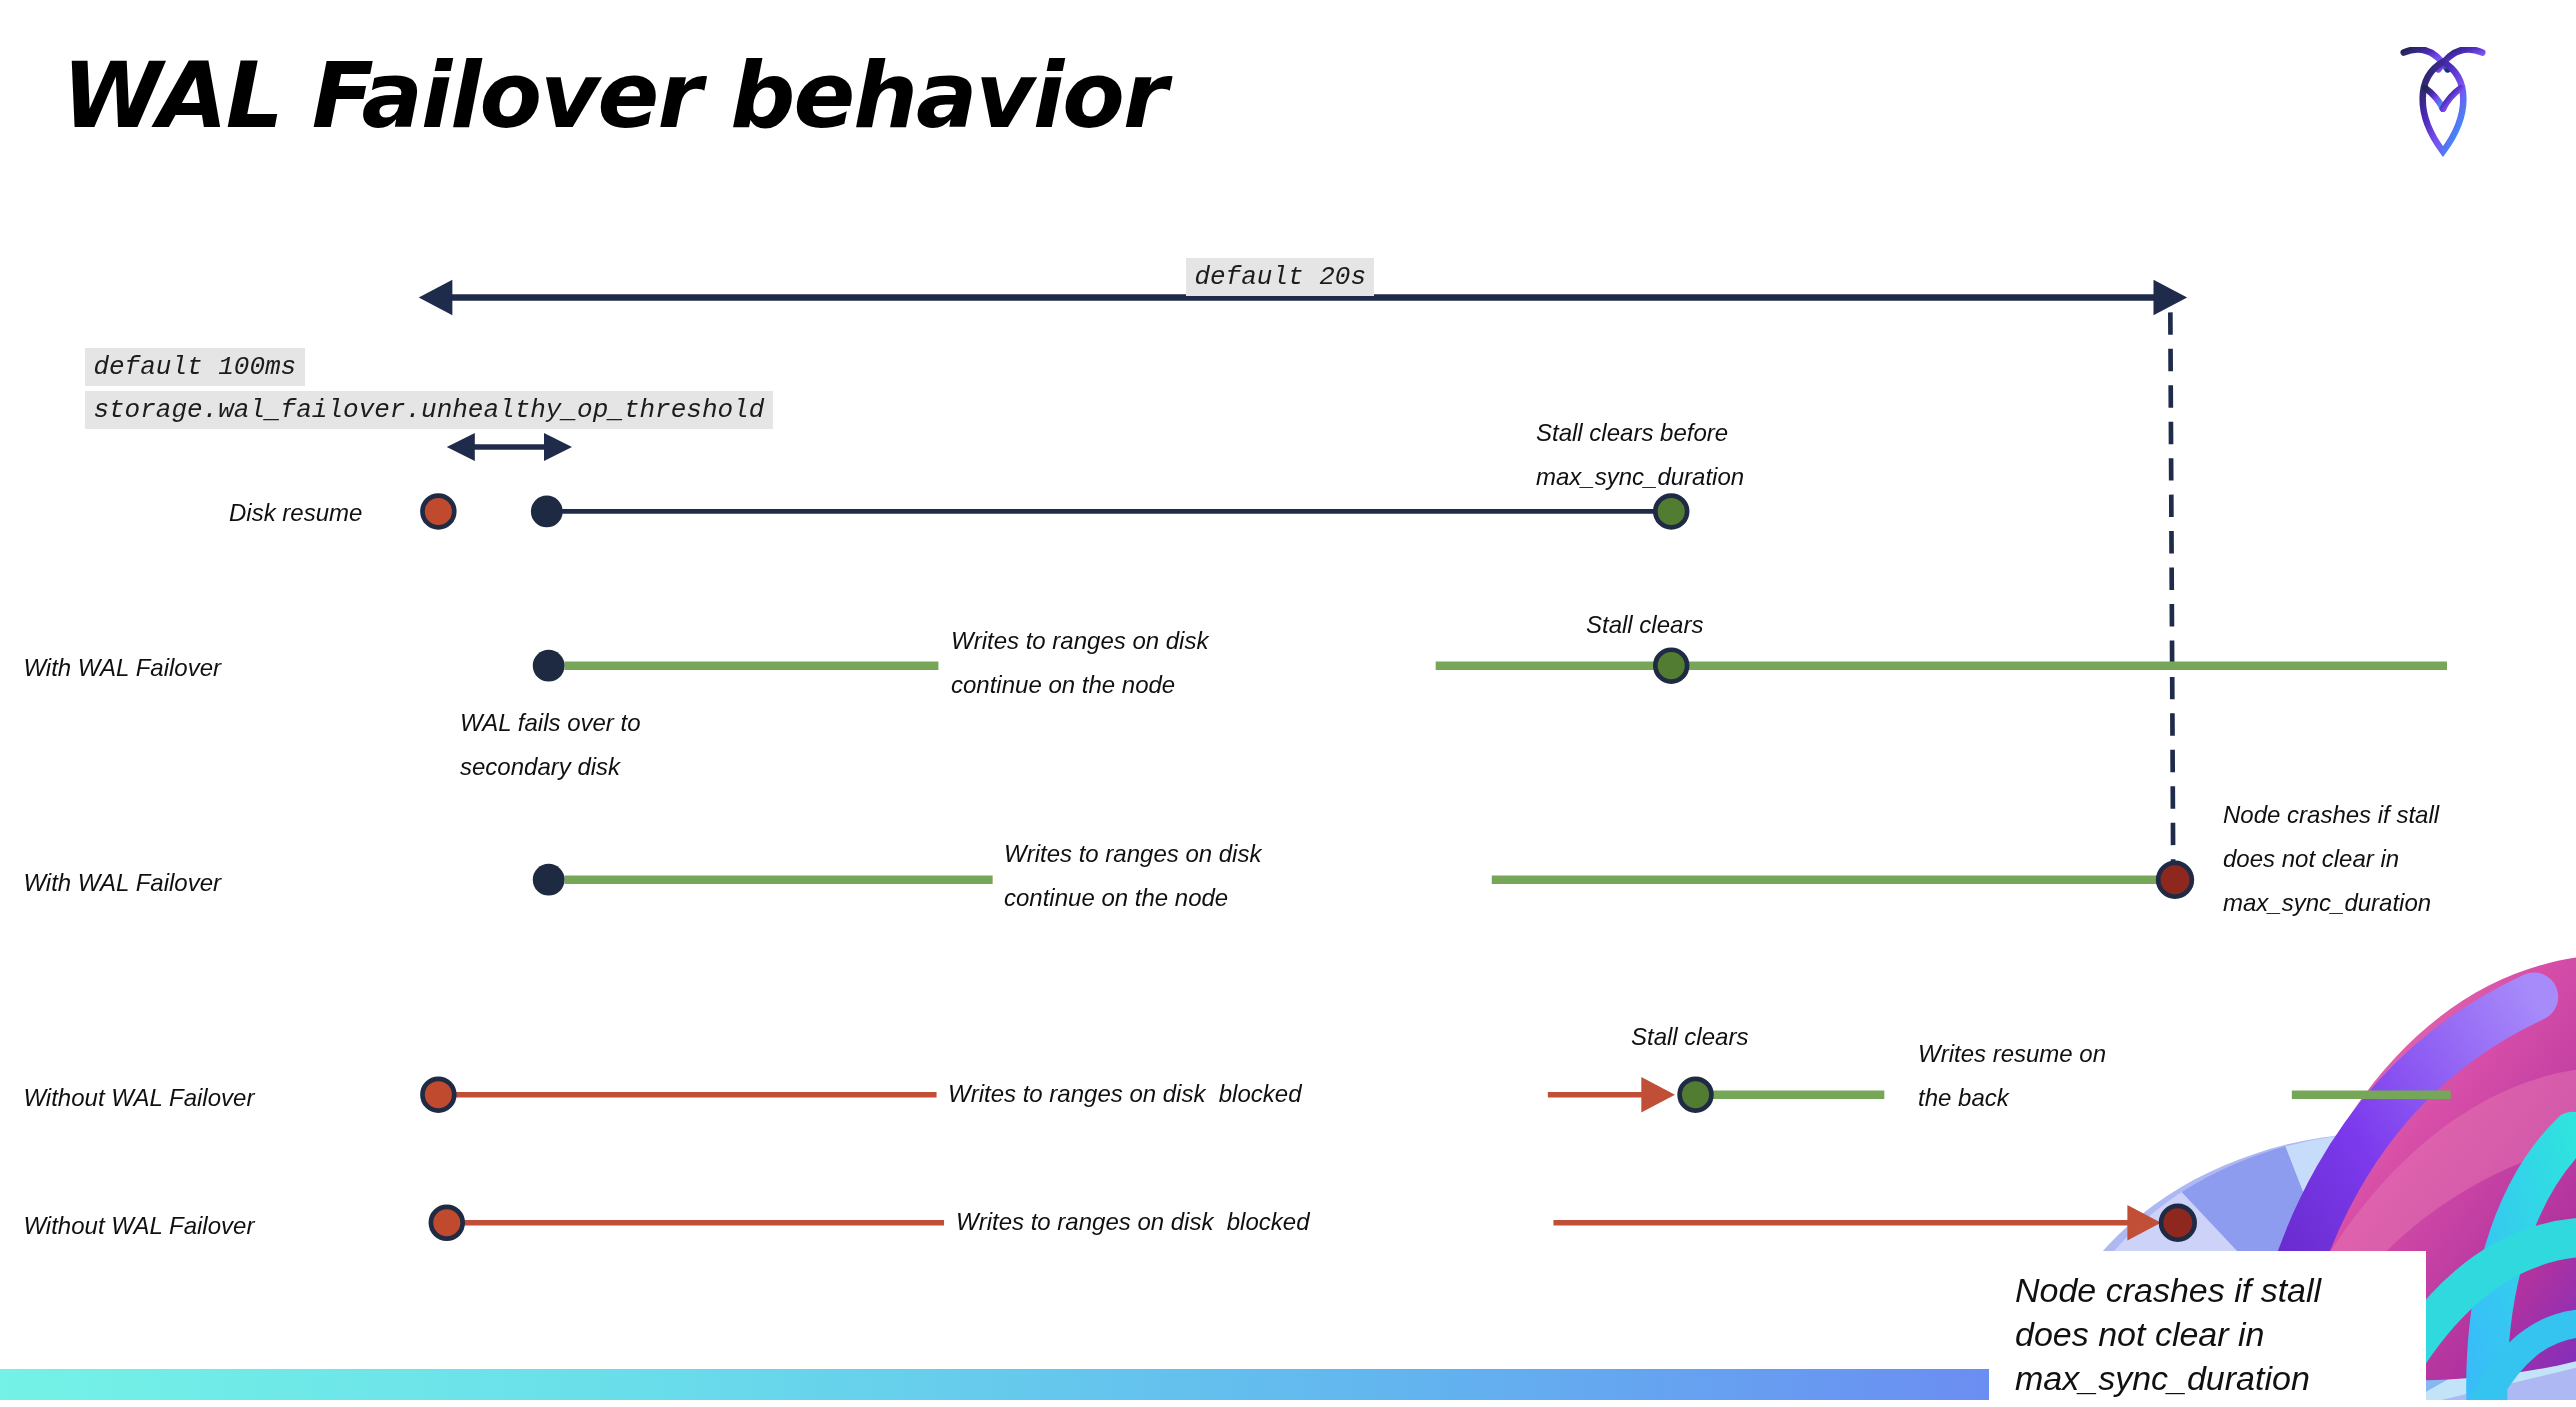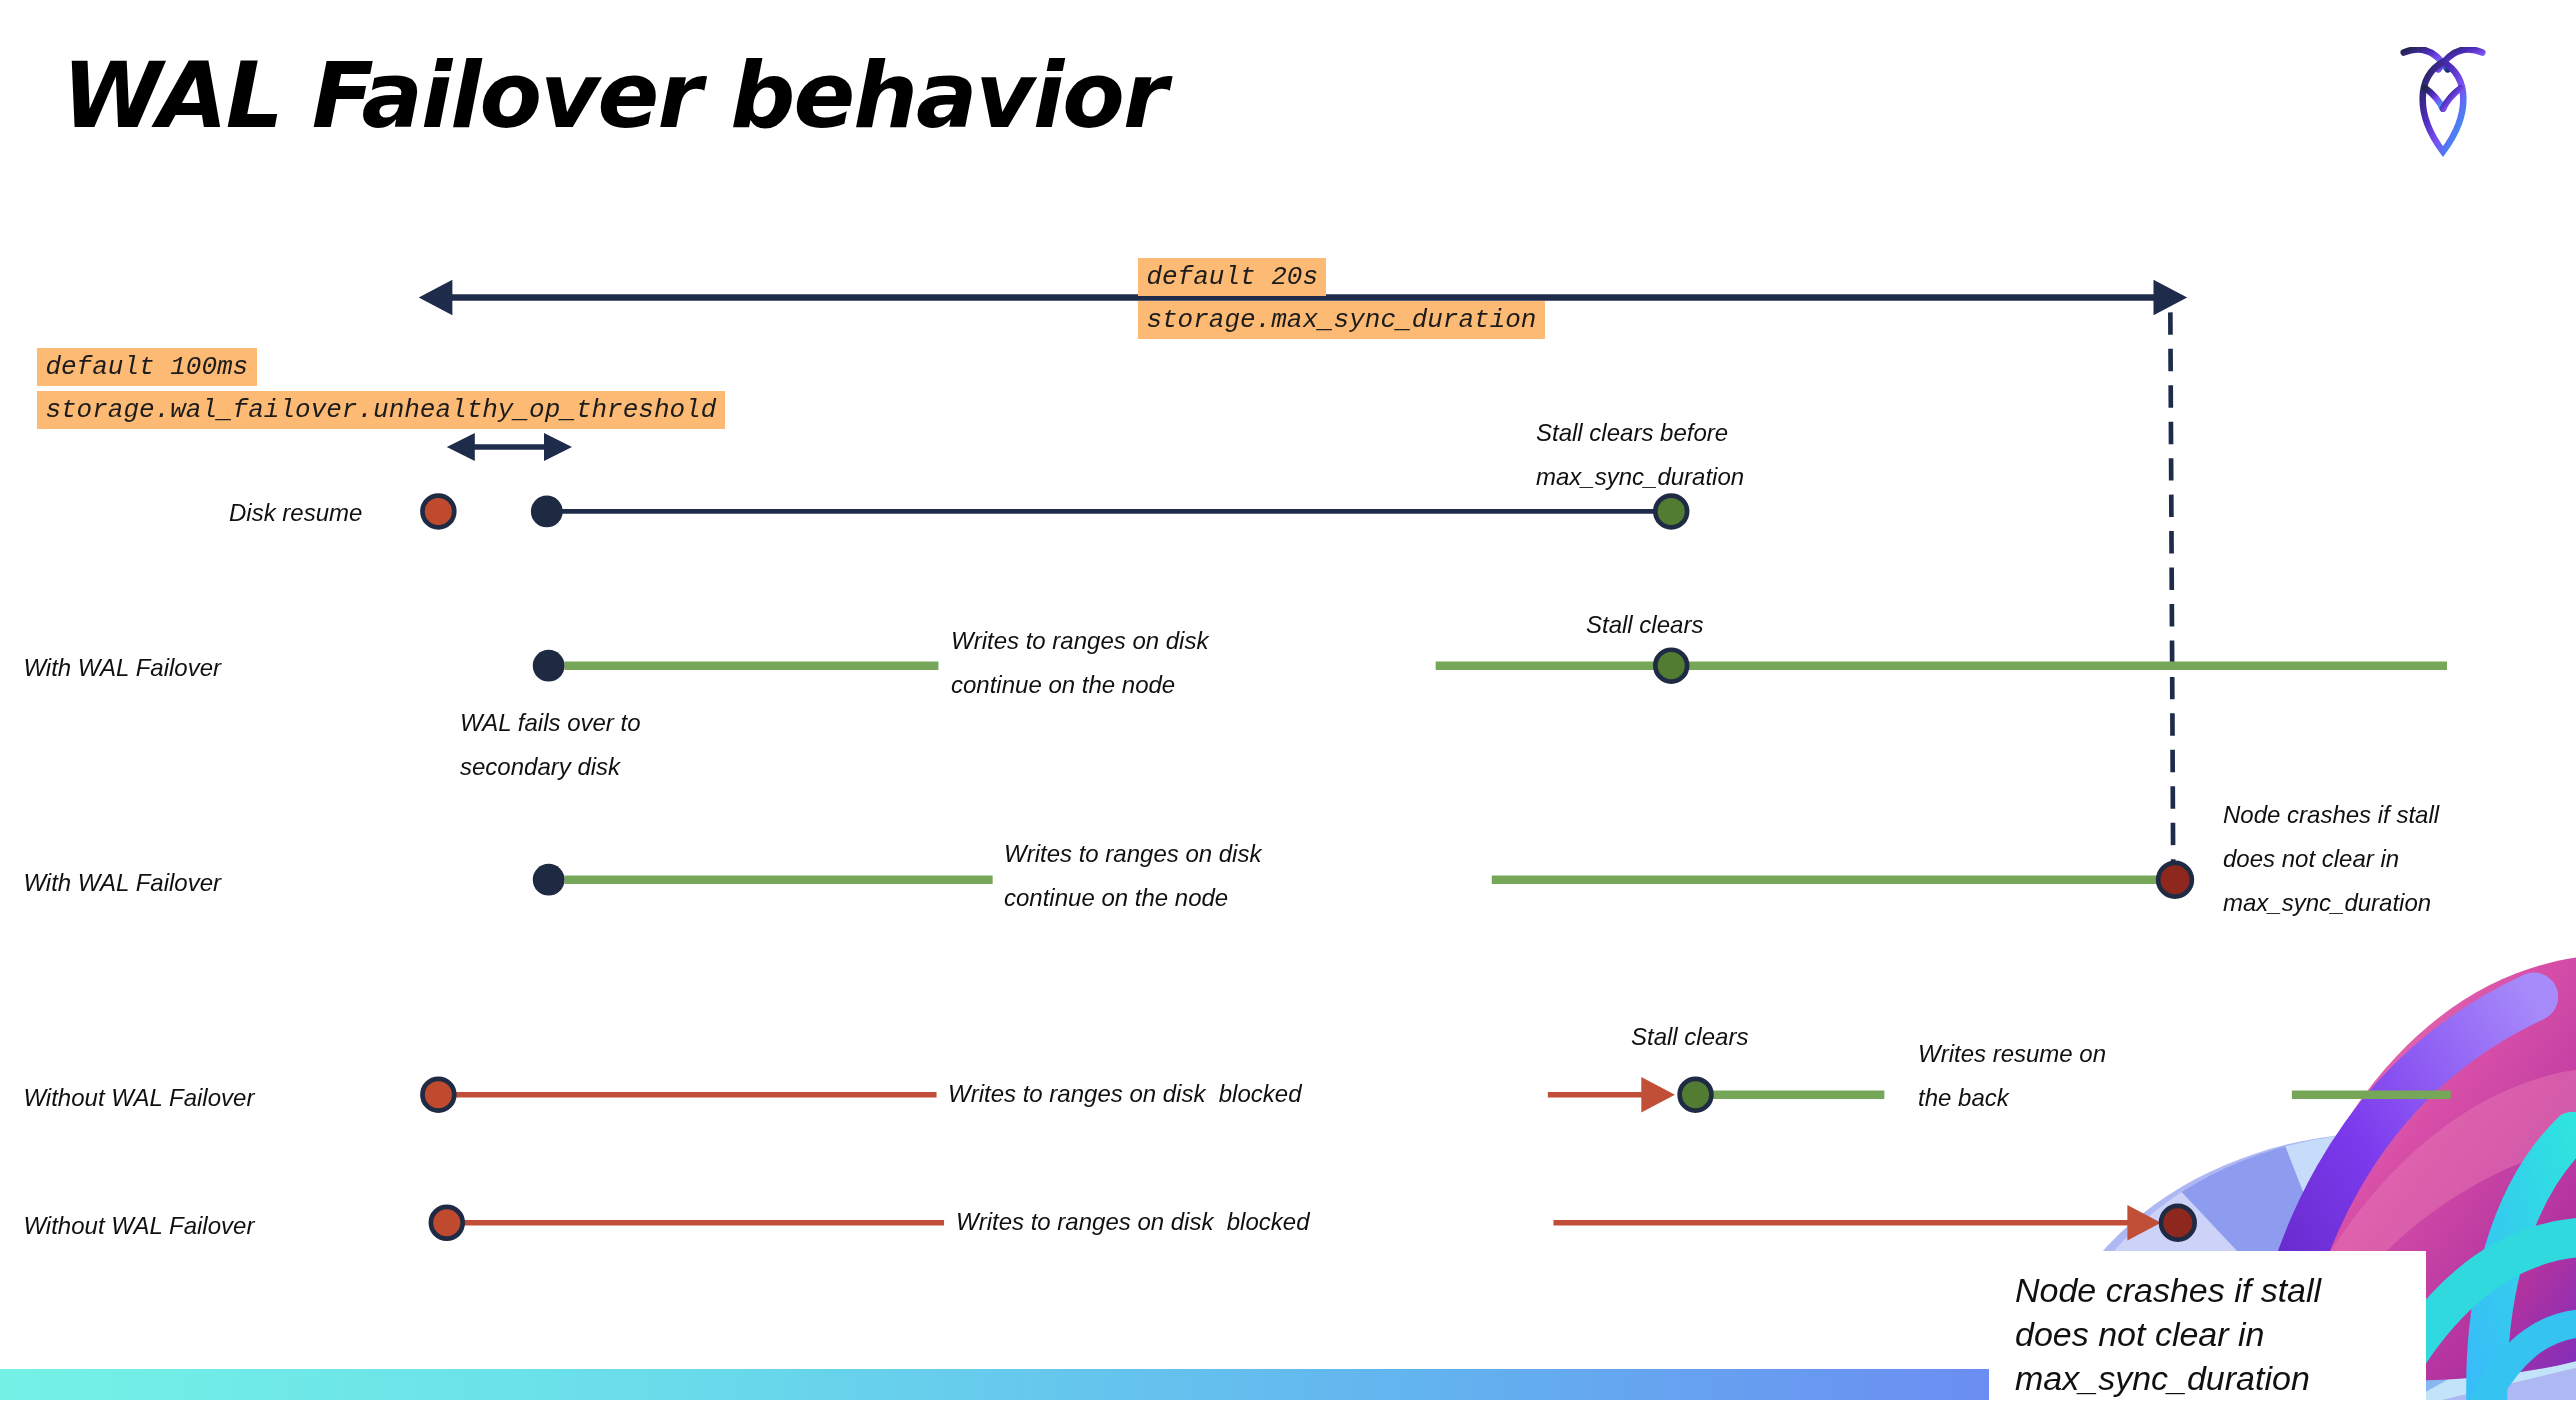--- a/index.html
+++ b/index.html
@@ -9,21 +9,21 @@
   }
   .abs{position:absolute;}
   #title{
     left:62px;top:43px;font-family:"DejaVu Sans","Liberation Sans",sans-serif;
     font-weight:800;font-size:91px;letter-spacing:-1.9px;color:#000;
   }
   .mono{
     font-family:"Liberation Mono","DejaVu Sans Mono",monospace;
     font-size:26px;line-height:32px;color:#1c1c1c;
   }
-  .mono span{background:#fdba74;padding:2.8px 8.4px;display:inline-block;}
+  .mono span{background:#e5e5e5;padding:2.8px 8.4px;display:inline-block;margin-left:48px;}
   .note{font-size:24px;line-height:44px;color:#101010;}
   .center{}
   #node-crash-box{
     left:1989px;top:1251px;width:437px;height:157px;background:#ffffff;
     padding:17px 0 0 26px;box-sizing:border-box;z-index:6;
   }
   #bottom-bar{
     left:0;bottom:0;width:2576px;height:31px;z-index:1;
     background:linear-gradient(90deg,#74f2e6 0%,#69ddea 25%,#62b4ef 55%,#6b8cf2 78%,#6c4ff0 100%);
   }
@@ -154,21 +154,20 @@
       <line x1="495" y1="1308" x2="1010" y2="1308" stroke="#c14f38" stroke-width="6"></line>
       <line x1="1662" y1="1308" x2="2280" y2="1308" stroke="#c14f38" stroke-width="6"></line>
       <polygon points="2312,1308 2276,1289 2276,1327" fill="#c14f38"></polygon>
       <circle cx="478" cy="1308" r="17" fill="#bf4a2e" stroke="#1f2b44" stroke-width="5"></circle>
       <circle cx="2330" cy="1308" r="18" fill="#8e281e" stroke="#1f2b44" stroke-width="5"></circle>
     </g>
   </svg>
 
   <div class="abs mono txt" style="left:1138px;top:258px;">
     <span>default 20s</span><br>
-    <span style="margin-top:5.6px">storage.max_sync_duration</span>
   </div>
   <div class="abs mono txt" style="left:37px;top:348px;">
     <span>default 100ms</span><br>
     <span style="margin-top:5.6px">storage.wal_failover.unhealthy_op_threshold</span>
   </div>
 
   <div class="abs note txt" style="left:229px;top:491px;">Disk resume</div>
   <div class="abs note txt" style="left:23.4px;top:646px;">With WAL Failover</div>
   <div class="abs note txt" style="left:23.4px;top:861px;">With WAL Failover</div>
   <div class="abs note txt" style="left:23.4px;top:1076px;">Without WAL Failover</div>

